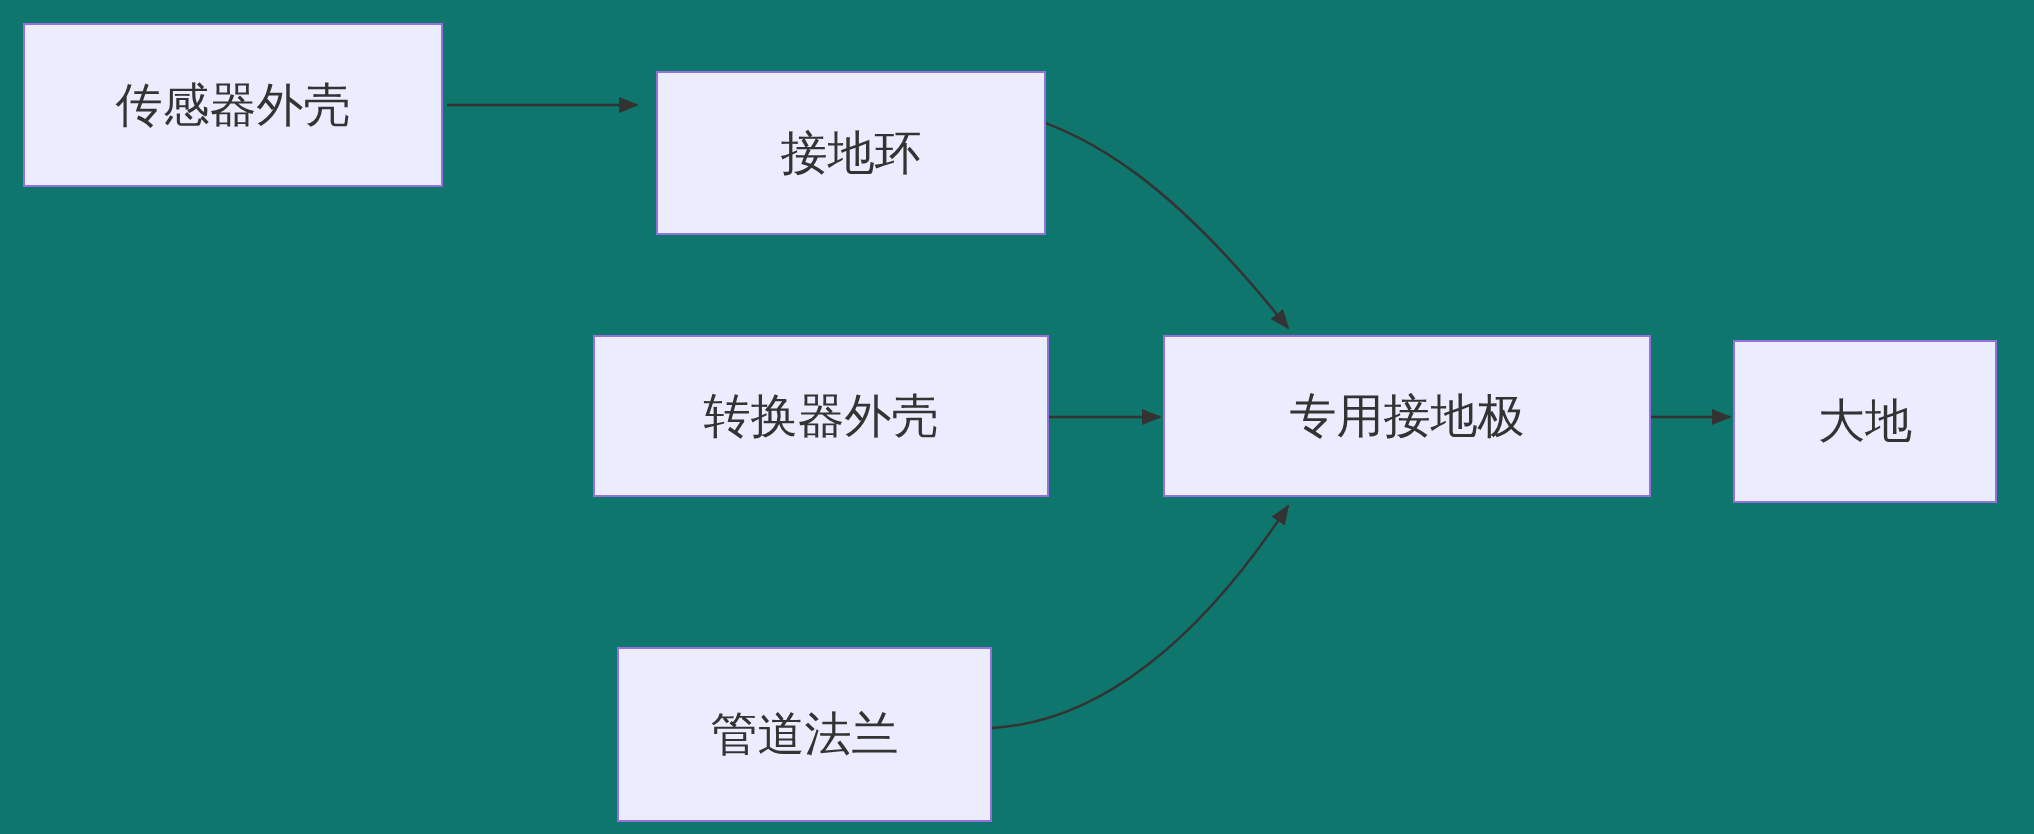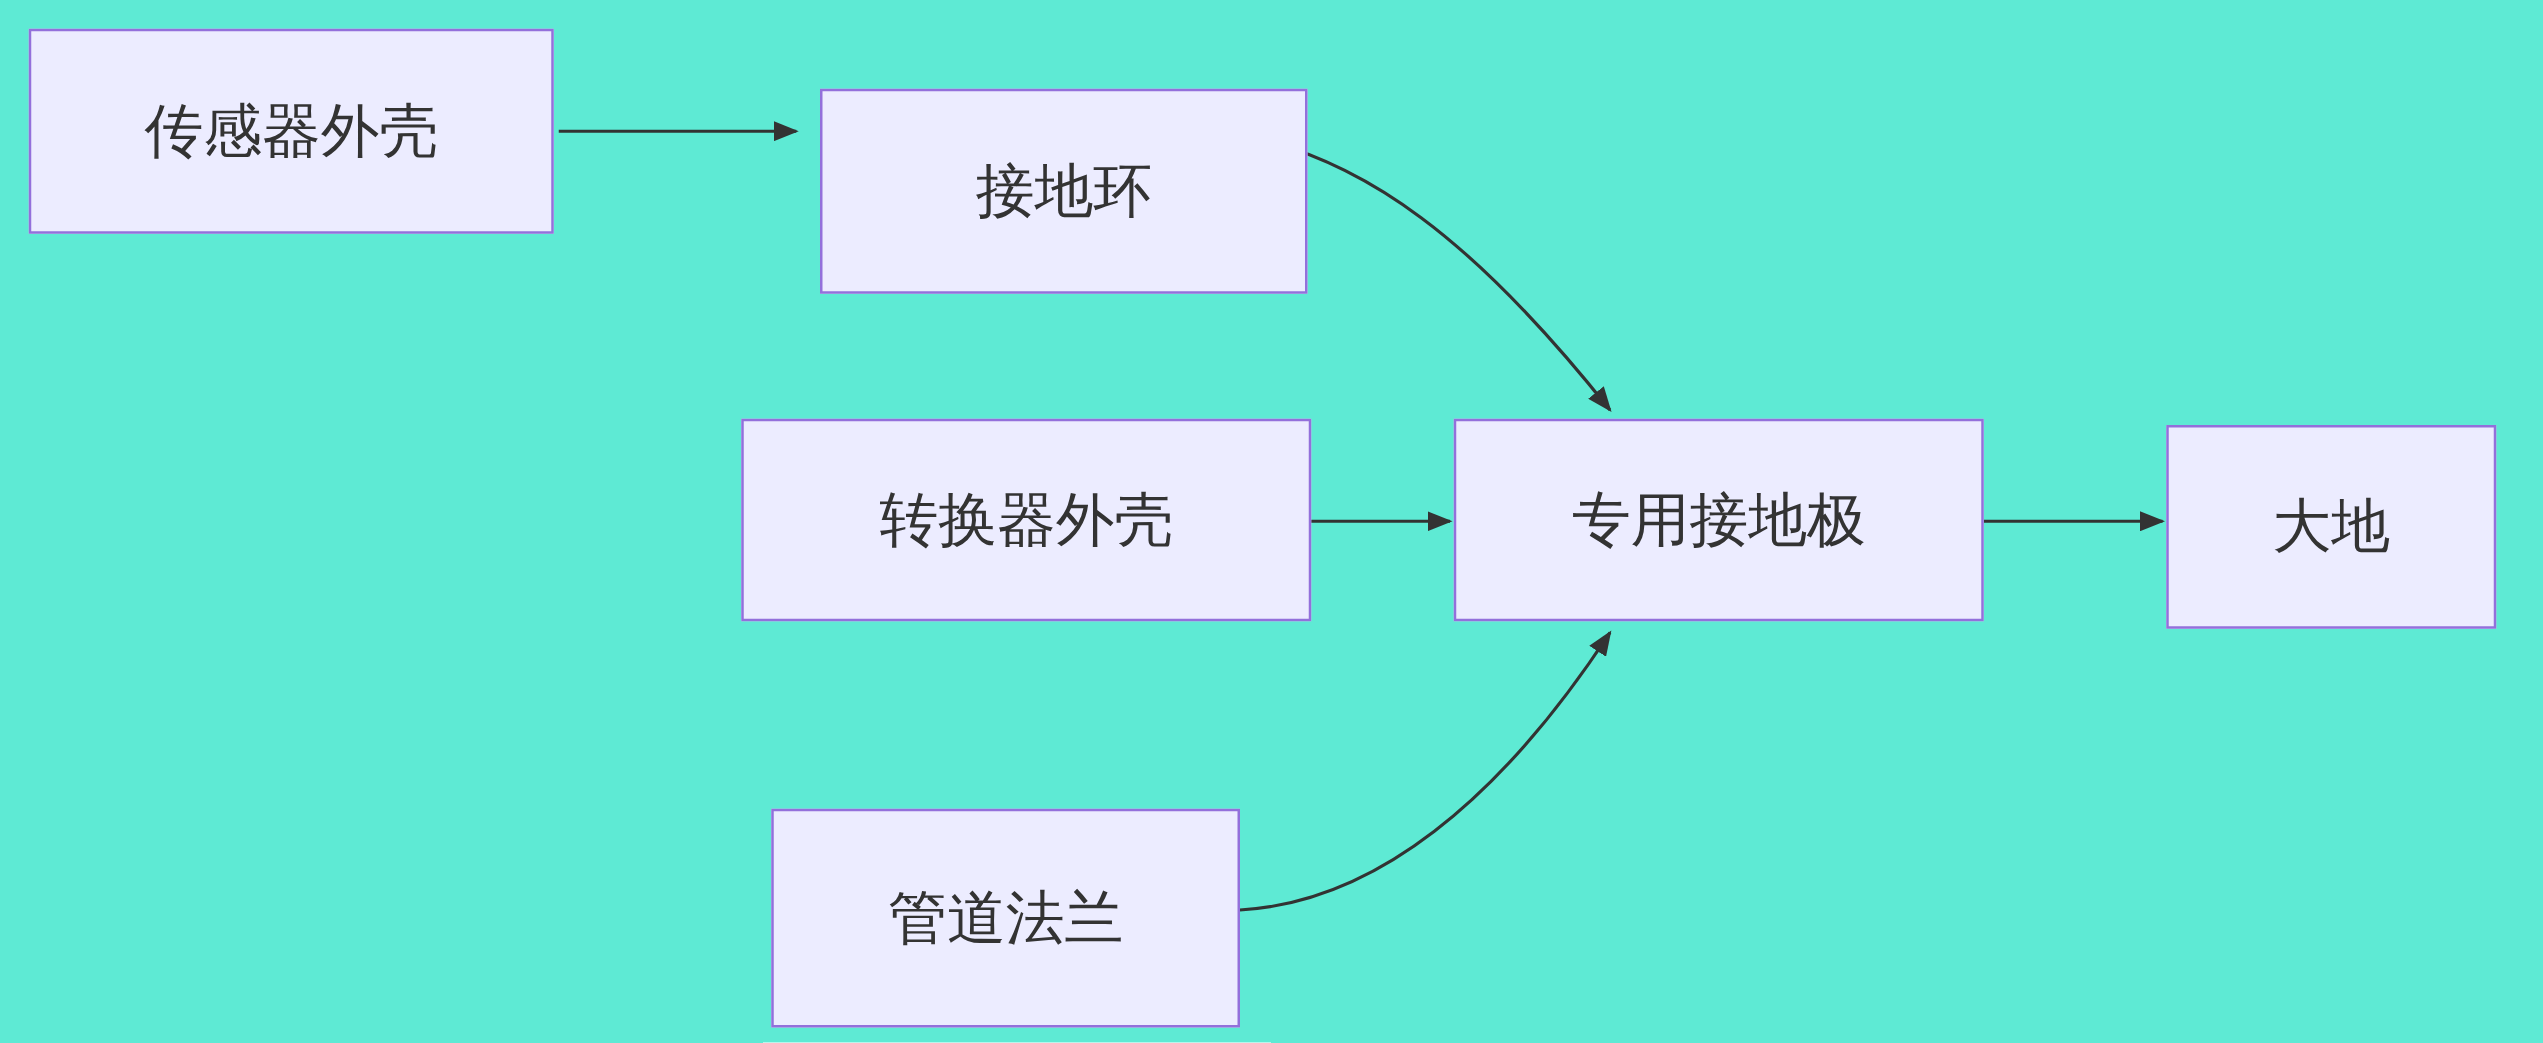--- a/index.html
+++ b/index.html
@@ -10,21 +10,21 @@
   :root {
     --node-fill: #ECECFF;
     --node-border: #9370DB;
     --edge-line: #333333;
     --label-text: #333333;
   }
   .diagram {
     position: relative;
     width: 2034px;
     height: 834px;
-    background: #5eead4;
+    background: #0f766e;
     font-family: "Liberation Sans", "DejaVu Sans", sans-serif;
     overflow: hidden;
   }
   .edge-layer {
     position: absolute;
     left: 0;
     top: 0;
     width: 2034px;
     height: 834px;
   }
@@ -46,21 +46,21 @@
     color: var(--label-text);
     font-size: 47px;
     line-height: 1.2;
     white-space: nowrap;
     text-align: center;
   }
   
   .n-sensor-shell     { left:   23px; top:  23px; width: 420px; height: 164px; }
   .n-ground-ring      { left:  656px; top:  23px; width: 390px; height: 164px; margin-top: 48px; }
   .n-converter-shell  { left:  593px; top: 335px; width: 456px; height: 162px; }
-  .n-ground-electrode { left: 1163px; top: 335px; width: 424px; height: 162px; }
+  .n-ground-electrode { left: 1163px; top: 335px; width: 488px; height: 162px; }
   .n-earth            { left: 1733px; top: 340px; width: 264px; height: 163px; }
   .n-pipe-flange      { left:  617px; top: 647px; width: 375px; height: 175px; }
 </style>
 </head>
 <body>
 
 <div class="diagram">
 
   <svg class="edge-layer" viewBox="0 0 2034 834" xmlns="http://www.w3.org/2000/svg">
     <defs>

